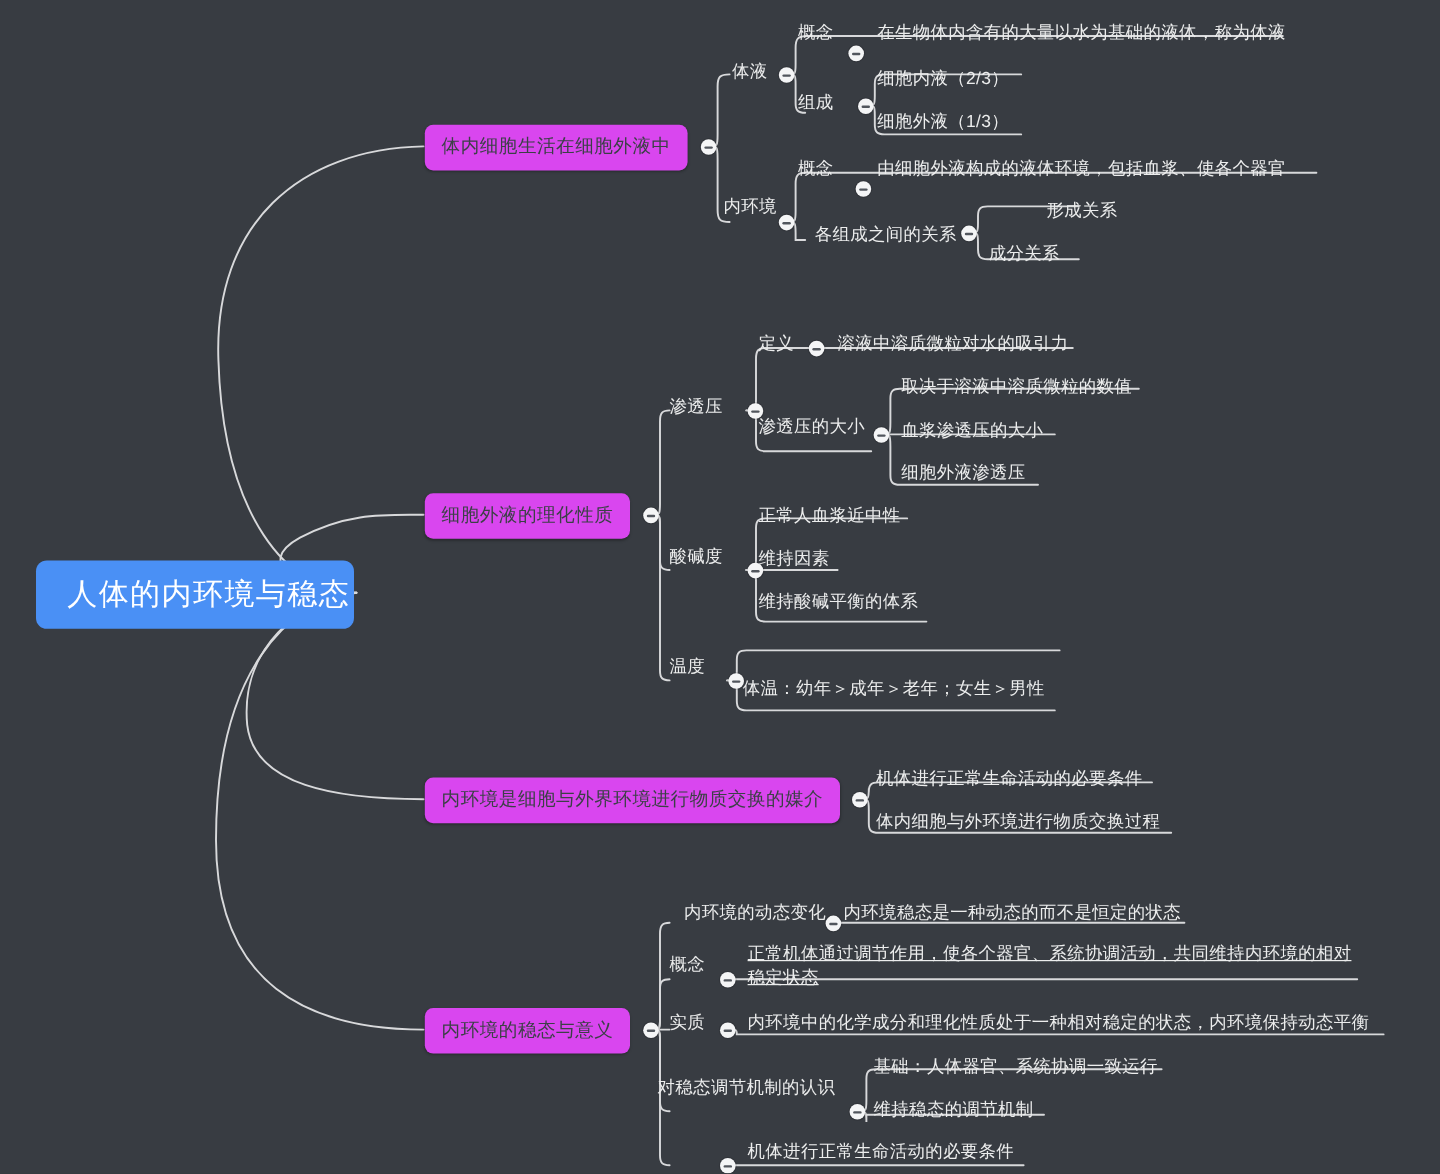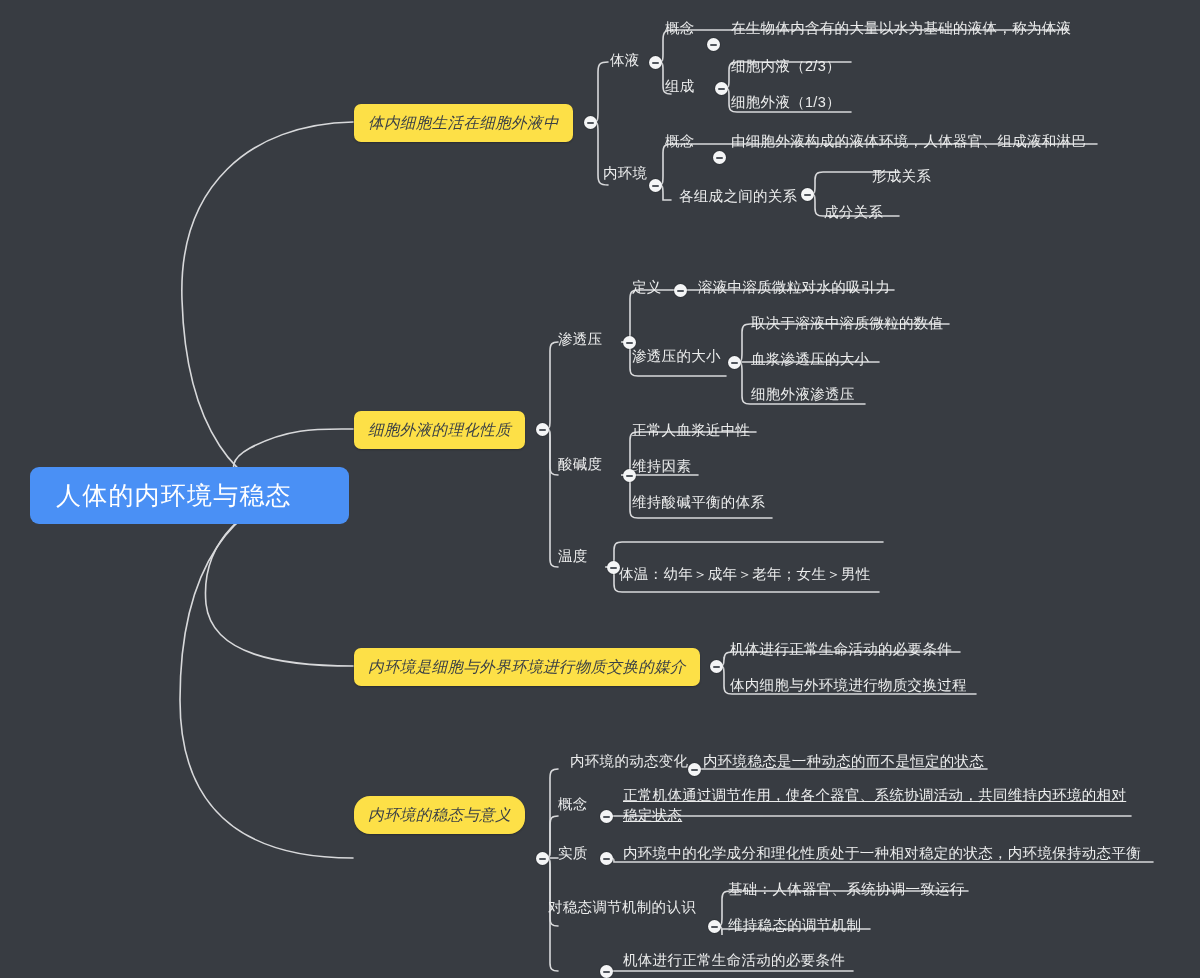--- a/index.html
+++ b/index.html
@@ -35,30 +35,29 @@
     background: #4a90f5;
     color: #ffffff;
     border-radius: 9px;
     font-size: 25px;
     line-height: 1.25;
     padding: 13px 26px;
     letter-spacing: 1.2px;
     box-sizing: border-box;
   }
   .lvl1-node {
-    background: #fde047;
+    background: #d946ef;
     color: #3b4046;
     border-radius: 7px;
     font-size: 15.5px;
     line-height: 1.3;
     padding: 9px 14px;
     letter-spacing: 0.4px;
     box-sizing: border-box;
     box-shadow: 0 1px 2px rgba(0,0,0,0.25);
-    font-style: italic;
   }
   .plain-node {
     color: #eceded;
     font-size: 14.5px;
     line-height: 1.35;
     letter-spacing: 0.3px;
     padding: 1px 2px;
   }
   .plain-node.wrap {
     white-space: normal;
@@ -136,21 +135,21 @@
     <path d="M 694,769 C 702,769 702,769 702,769 L 987,769"></path>
     <path d="M 606,816 C 614,816 614,816 614,816 L 1131,816"></path>
     <path d="M 606,858 C 614,858 614,858 614,862 L 1153,862"></path>
 
     <path d="M 714,926 C 722,926 722,926 722,917 L 722,899 C 722,893 724,891 730,891 L 968,891"></path>
     <path d="M 714,926 C 722,926 722,926 722,935 L 722,929 C 722,929 724,929 730,929 L 870,929"></path>
 
     <path d="M 606,971 C 614,971 614,971 614,971 L 853,971"></path>
   </svg>
 
-  <div class="node root-node" style="left:30px; top:467px; width:319px;">
+  <div class="node root-node" style="left:30px; top:467px; width:265px;">
     <span>人体的内环境与稳态</span>
   </div>
 
   <div class="node lvl1-node" style="left:354px; top:104px;">
     <span>体内细胞生活在细胞外液中</span>
   </div>
   <div class="toggle" style="left:584px; top:116px;"></div>
 
   <div class="node plain-node" style="left:608px; top:50px;">
     <span>体液</span>
@@ -179,21 +178,21 @@
   <div class="node plain-node" style="left:601px; top:163px;">
     <span>内环境</span>
   </div>
   <div class="toggle" style="left:649px; top:179px;"></div>
 
   <div class="node plain-node" style="left:663px; top:131px;">
     <span>概念</span>
   </div>
   <div class="toggle" style="left:713px; top:151px;"></div>
   <div class="node plain-node" style="left:729px; top:131px;">
-    <span>由细胞外液构成的液体环境，人体器官、组成液和淋巴</span>
+    <span>由细胞外液构成的液体环境，包括血浆、使各个器官</span>
   </div>
 
   <div class="node plain-node" style="left:677px; top:186px;">
     <span>各组成之间的关系</span>
   </div>
   <div class="toggle" style="left:801px; top:188px;"></div>
   <div class="node plain-node" style="left:822px; top:166px;margin-left:48px;">
     <span>形成关系</span>
   </div>
   <div class="node plain-node" style="left:822px; top:202px;">
@@ -258,21 +257,21 @@
     <span>内环境是细胞与外界环境进行物质交换的媒介</span>
   </div>
   <div class="toggle" style="left:710px; top:660px;"></div>
   <div class="node plain-node" style="left:728px; top:639px;">
     <span>机体进行正常生命活动的必要条件</span>
   </div>
   <div class="node plain-node" style="left:728px; top:675px;">
     <span>体内细胞与外环境进行物质交换过程</span>
   </div>
 
-  <div class="node lvl1-node" style="left:354px; top:796px;border-radius:16px;">
+  <div class="node lvl1-node" style="left:354px; top:840px;">
     <span>内环境的稳态与意义</span>
   </div>
   <div class="toggle" style="left:536px; top:852px;"></div>
 
   <div class="node plain-node" style="left:556px; top:751px;margin-left:12px;">
     <span>内环境的动态变化</span>
   </div>
   <div class="toggle" style="left:688px; top:763px;"></div>
   <div class="node plain-node" style="left:701px; top:751px;">
     <span>内环境稳态是一种动态的而不是恒定的状态</span>

